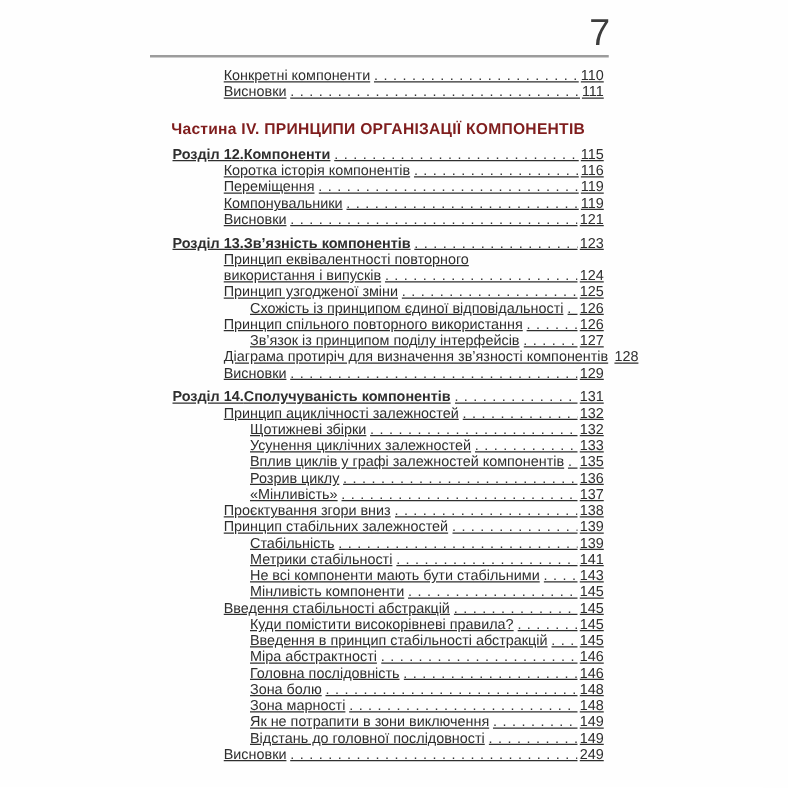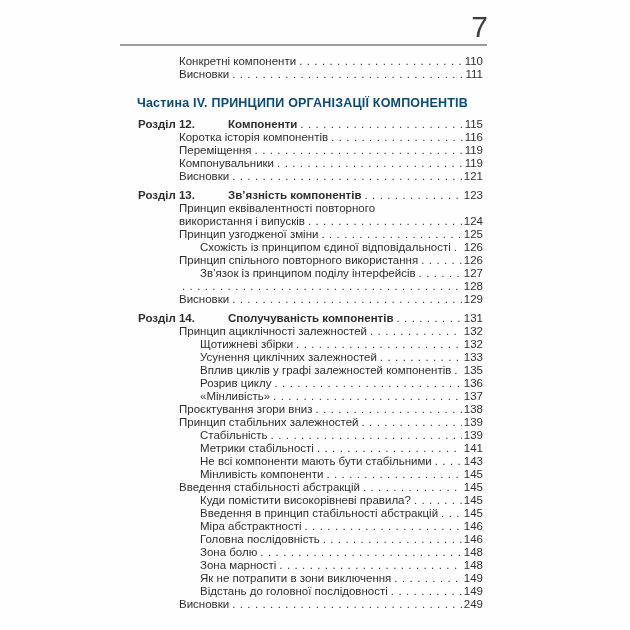--- a/index.html
+++ b/index.html
@@ -43,30 +43,31 @@
     top: 55px;
     width: 361px;
     font-size: 11.5px;
     line-height: 13px;
     color: #2e2e2e;
   }
   .row {
     display: flex;
     align-items: baseline;
     padding-left: 57px; 
+    text-decoration: underline;
   }
   .row.has-prefix { padding-left: 16px; }
   .row.lvl2 { padding-left: 78px; }
   .prefix {
     flex: 0 0 57px;
     font-weight: bold;
     white-space: nowrap;
   }
   .label { white-space: nowrap; }
-  .label.bold { font-weight: bold; margin-left: 33px; }
+  .label.bold { font-weight: bold; }
   .leader {
     flex: 1 1 auto;
     min-width: 0;
     overflow: hidden;
     white-space: nowrap;
     letter-spacing: 0.6px;
     margin: 0 2px 0 3px;
     color: #333333;
   }
   .pg {
@@ -74,21 +75,21 @@
     text-align: center;
     white-space: nowrap;
   }
   .part-heading {
     font-weight: bold;
     font-size: 12.5px;
     line-height: 15px;
     text-align: center;
     margin: 15px 0 7px 0;
     letter-spacing: 0.2px;
-    color: #0c4a6e;
+    color: #7f1d1d;
   }
   .chapter { margin-top: 6px; }
   .chapter:first-of-type { margin-top: 0; }
 </style>
 </head>
 <body>
 
 <div class="page">
   <div class="page-number">7</div>
   <div class="header-rule"></div>
@@ -180,20 +181,21 @@
     <span class="pg">126</span>
   </div>
           <div class="row lvl2">
 
     <span class="label">Зв’язок із принципом поділу інтерфейсів</span>
     <span class="leader">. . . . . . . . . . . . . . . . . . . . . . . . . . . . . . . . . . . . . . . . . . . . . . . . . . . . . . . . . . . . . . . . . . . . . . . . . . . . . . . . . . . . . . . . . . . . . . . . . . . . . . . . . . . . . . . . . . . . . . . . . . . . . . . . . . . . . . . . . . . . . . . . . . . . . . . . . . . . . . . . </span>
     <span class="pg">127</span>
   </div>
           <div class="row">
 
+    <span class="label">Діаграма протиріч для визначення зв’язності компонентів</span>
     <span class="leader">. . . . . . . . . . . . . . . . . . . . . . . . . . . . . . . . . . . . . . . . . . . . . . . . . . . . . . . . . . . . . . . . . . . . . . . . . . . . . . . . . . . . . . . . . . . . . . . . . . . . . . . . . . . . . . . . . . . . . . . . . . . . . . . . . . . . . . . . . . . . . . . . . . . . . . . . . . . . . . . . </span>
     <span class="pg">128</span>
   </div>
           <div class="row">
 
     <span class="label">Висновки</span>
     <span class="leader">. . . . . . . . . . . . . . . . . . . . . . . . . . . . . . . . . . . . . . . . . . . . . . . . . . . . . . . . . . . . . . . . . . . . . . . . . . . . . . . . . . . . . . . . . . . . . . . . . . . . . . . . . . . . . . . . . . . . . . . . . . . . . . . . . . . . . . . . . . . . . . . . . . . . . . . . . . . . . . . . </span>
     <span class="pg">129</span>
   </div>
         </div>

